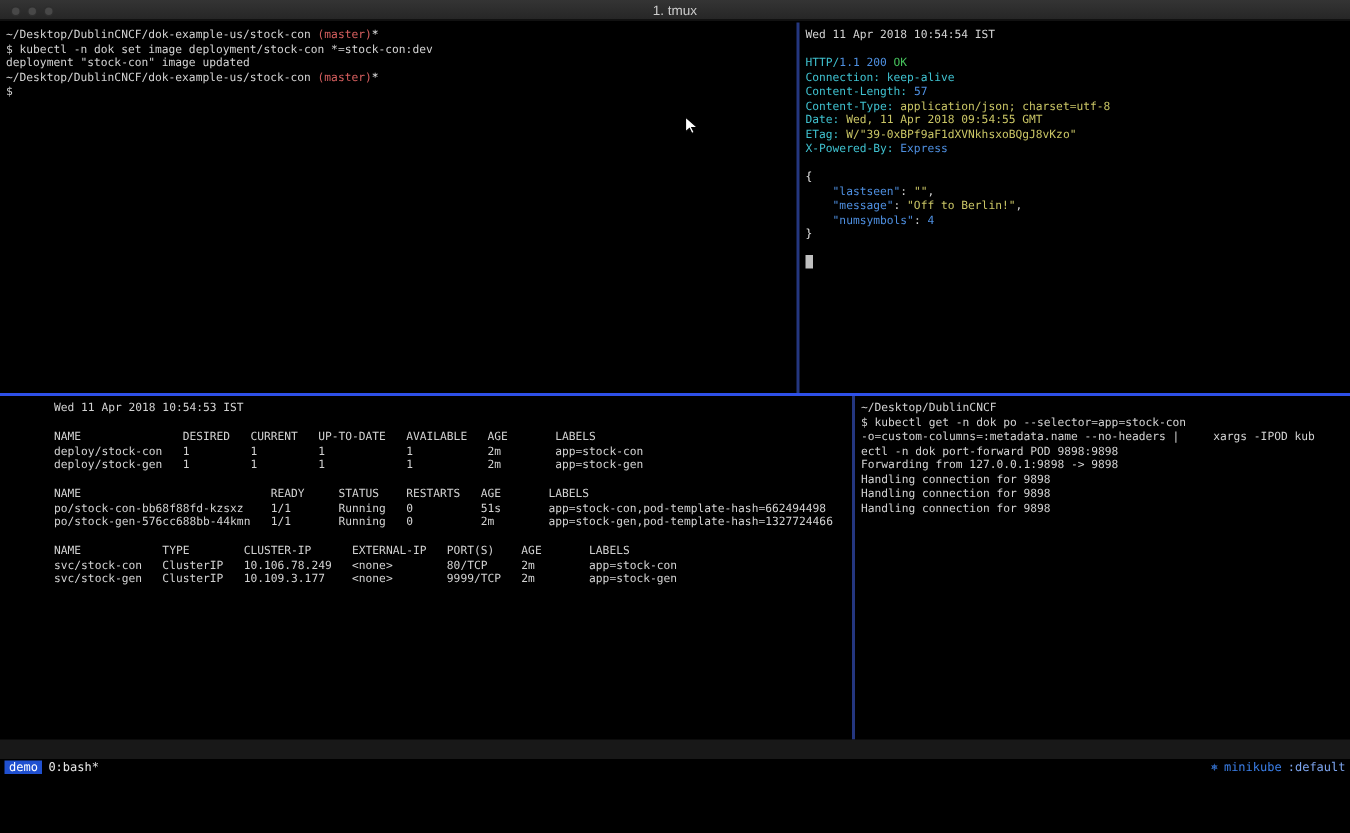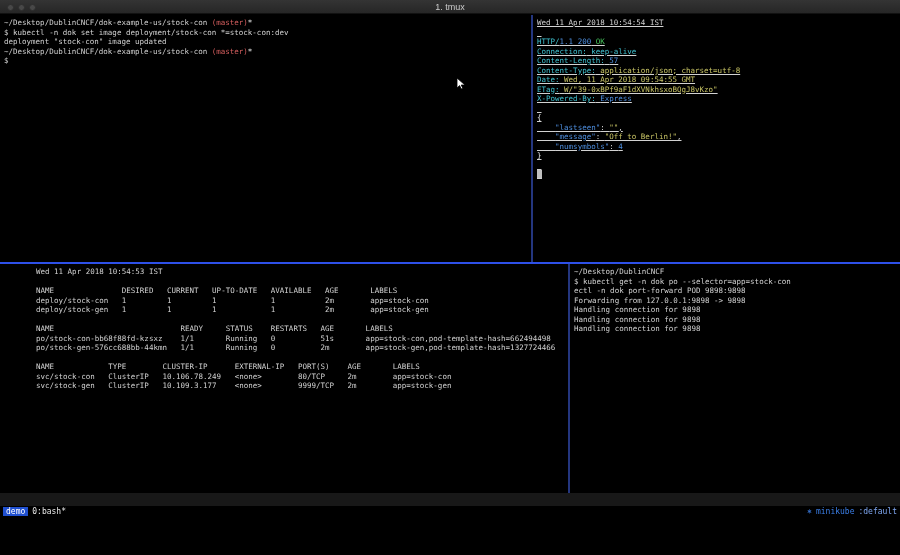--- a/index.html
+++ b/index.html
@@ -13,21 +13,21 @@
     display:flex; align-items:center; justify-content:center; }
   .traffic { position:absolute; left:7px; top:4px; display:flex; gap:4px; }
   .traffic span { width:7px; height:7px; border-radius:50%; background:#484848; border:1px solid #2e2e2e; }
   .title { font-family:"Liberation Sans", sans-serif; font-size:9px; color:#cccccc; }
 
   .pane { position:absolute; font-size:7.5px; line-height:9.5px; color:#d2d2d2;
     overflow:hidden; padding:3px 0 0 4px; }
   .line { white-space:pre; height:9.5px; }
 
   #pane-top-left     { top:15px;  left:0;     width:531px; height:247px; }
-  #pane-top-right    { top:15px;  left:533px; width:367px; height:247px;text-decoration:underline; }
+  #pane-top-right    { top:15px;  left:533px; width:367px; height:247px; }
   #pane-bottom-left  { top:264px; left:0;     width:568px; height:234px; padding-left:36px; }
   #pane-bottom-right { top:264px; left:570px; width:330px; height:229px; }
 
   .divider-v { position:absolute; width:2px; background:#24367f; }
   #div-top    { left:531px; top:15px;  height:247px; }
   #div-bottom { left:568px; top:264px; height:229px; }
   .divider-h { position:absolute; left:0; right:0; top:262px; height:2px; background:#2e50e8; }
 
   .c-fg   { color:#d2d2d2;margin-top:26px; }
   .c-wht  { color:#eaeaea; }
@@ -103,20 +103,21 @@
       <div class="line"><span class="c-fg">po/stock-gen-576cc688bb-44kmn   1/1       Running   0          2m        app=stock-gen,pod-template-hash=1327724466</span></div>
       <div class="line"> </div>
       <div class="line"><span class="c-fg">NAME            TYPE        CLUSTER-IP      EXTERNAL-IP   PORT(S)    AGE       LABELS</span></div>
       <div class="line"><span class="c-fg">svc/stock-con   ClusterIP   10.106.78.249   &lt;none&gt;        80/TCP     2m        app=stock-con</span></div>
       <div class="line"><span class="c-fg">svc/stock-gen   ClusterIP   10.109.3.177    &lt;none&gt;        9999/TCP   2m        app=stock-gen</span></div>
     </div>
 
   <div id="pane-bottom-right" class="pane">
       <div class="line"><span class="c-fg">~/Desktop/DublinCNCF</span></div>
       <div class="line"><span class="c-fg">$ kubectl get -n dok po --selector=app=stock-con</span></div>
+      <div class="line"><span class="c-fg">-o=custom-columns=:metadata.name --no-headers |     xargs -IPOD kub</span></div>
       <div class="line"><span class="c-fg">ectl -n dok port-forward POD 9898:9898</span></div>
       <div class="line"><span class="c-fg">Forwarding from 127.0.0.1:9898 -&gt; 9898</span></div>
       <div class="line"><span class="c-fg">Handling connection for 9898</span></div>
       <div class="line"><span class="c-fg">Handling connection for 9898</span></div>
       <div class="line"><span class="c-fg">Handling connection for 9898</span></div>
     </div>
 
   <div id="div-top" class="divider-v"></div>
   <div class="divider-h"></div>
   <div id="div-bottom" class="divider-v"></div>

